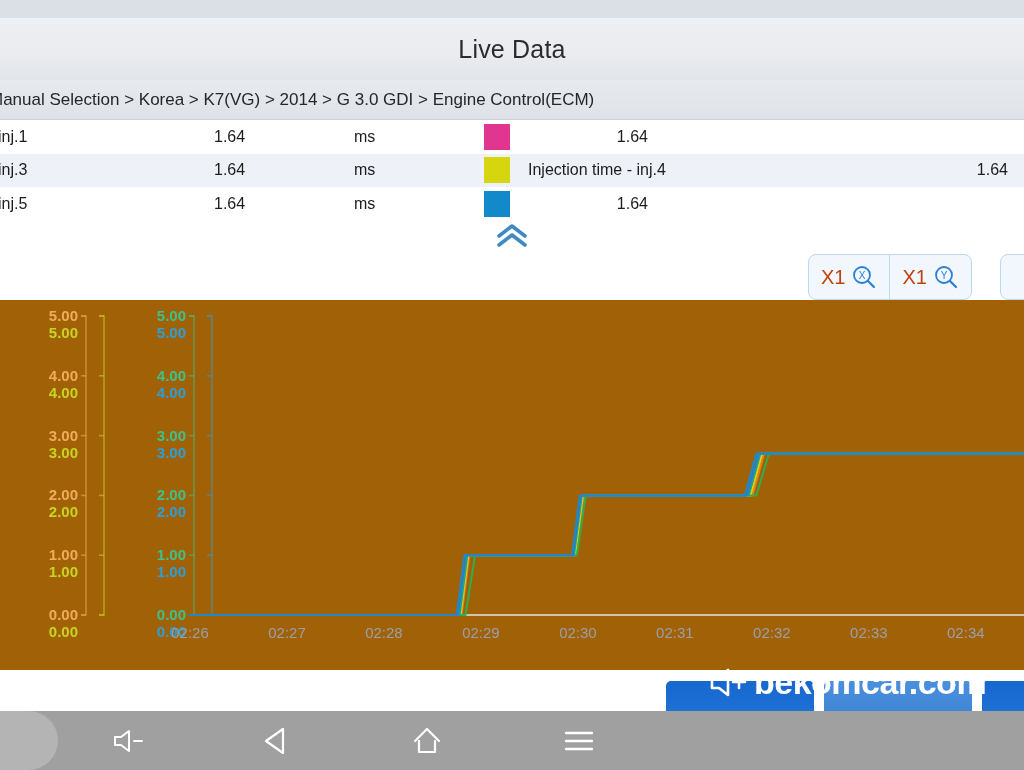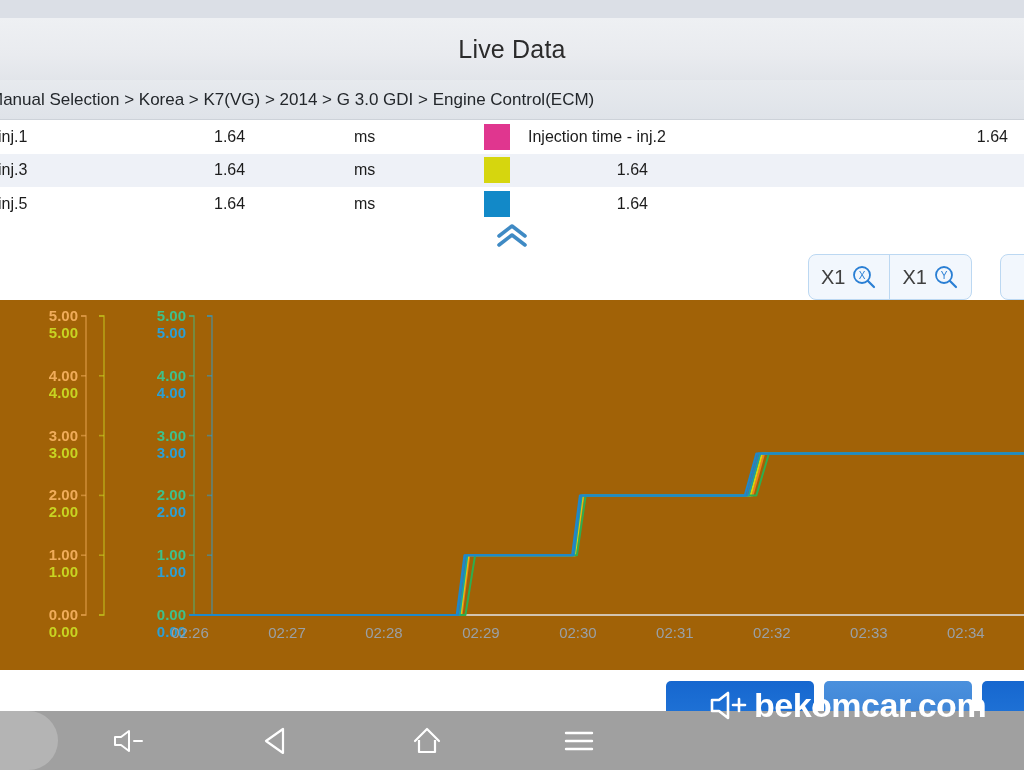--- a/index.html
+++ b/index.html
@@ -70,21 +70,21 @@
   
   .zoom-group {
     position: absolute; top: 254px; left: 808px;
     height: 46px; display: flex;
     background: #f2f7fd; border: 1px solid #bcd8f2; border-radius: 8px;
     overflow: hidden;
   }
   .zoom-btn {
     display: flex; align-items: center; gap: 6px;
     padding: 0 12px; height: 100%;
-    color: #404040; font-size: 20px;
+    color: #c2410c; font-size: 20px;
   }
   .zoom-btn + .zoom-btn { border-left: 1px solid #bcd8f2; }
   .zoom-btn .lbl { line-height: 1; }
   .zoom-extra {
     position: absolute; top: 254px; left: 1000px;
     width: 46px; height: 46px;
     background: #f2f7fd; border: 1px solid #bcd8f2; border-radius: 8px;
   }
 
   
@@ -121,21 +121,21 @@
     border-top-right-radius: 34px; border-bottom-right-radius: 34px;
     flex: 0 0 58px;
   }
   .nav-ico {
     flex: 0 0 auto; display: flex; align-items: center; justify-content: center;
     height: 59px;
   }
 
   
   .watermark {
-    position: absolute; left: 706px; top: 685px;
+    position: absolute; left: 706px; top: 662px;
     display: flex; align-items: center; gap: 4px;
     pointer-events: none;
   }
   .wm-text {
     font-size: 34px; font-weight: bold; color: #ffffff;
     letter-spacing: -0.5px; line-height: 1;
   }
 </style>
 </head>
 <body>
@@ -152,29 +152,29 @@
     <div class="breadcrumb">Manual Selection  &gt; Korea  &gt; K7(VG)  &gt; 2014  &gt; G 3.0 GDI  &gt; Engine Control(ECM)</div>
   </div>
 
   <div class="table-wrap">
 
     <div class="trow">
       <div class="cell-name">ne - inj.1</div>
       <div class="cell-value">1.64</div>
       <div class="cell-unit">ms</div>
       <div class="swatch" style="background:#e0368f"></div>
-      <div class="cell-name2">Injection time - inj.2</div>
       <div class="cell-value2">1.64</div>
     </div>
 
     <div class="trow alt">
       <div class="cell-name">ne - inj.3</div>
       <div class="cell-value">1.64</div>
       <div class="cell-unit">ms</div>
       <div class="swatch" style="background:#d6d60e"></div>
+      <div class="cell-name2">Injection time - inj.4</div>
       <div class="cell-value2">1.64</div>
     </div>
 
     <div class="trow">
       <div class="cell-name">ne - inj.5</div>
       <div class="cell-value">1.64</div>
       <div class="cell-unit">ms</div>
       <div class="swatch" style="background:#1289c8"></div>
       <div class="cell-value2">1.64</div>
     </div>

